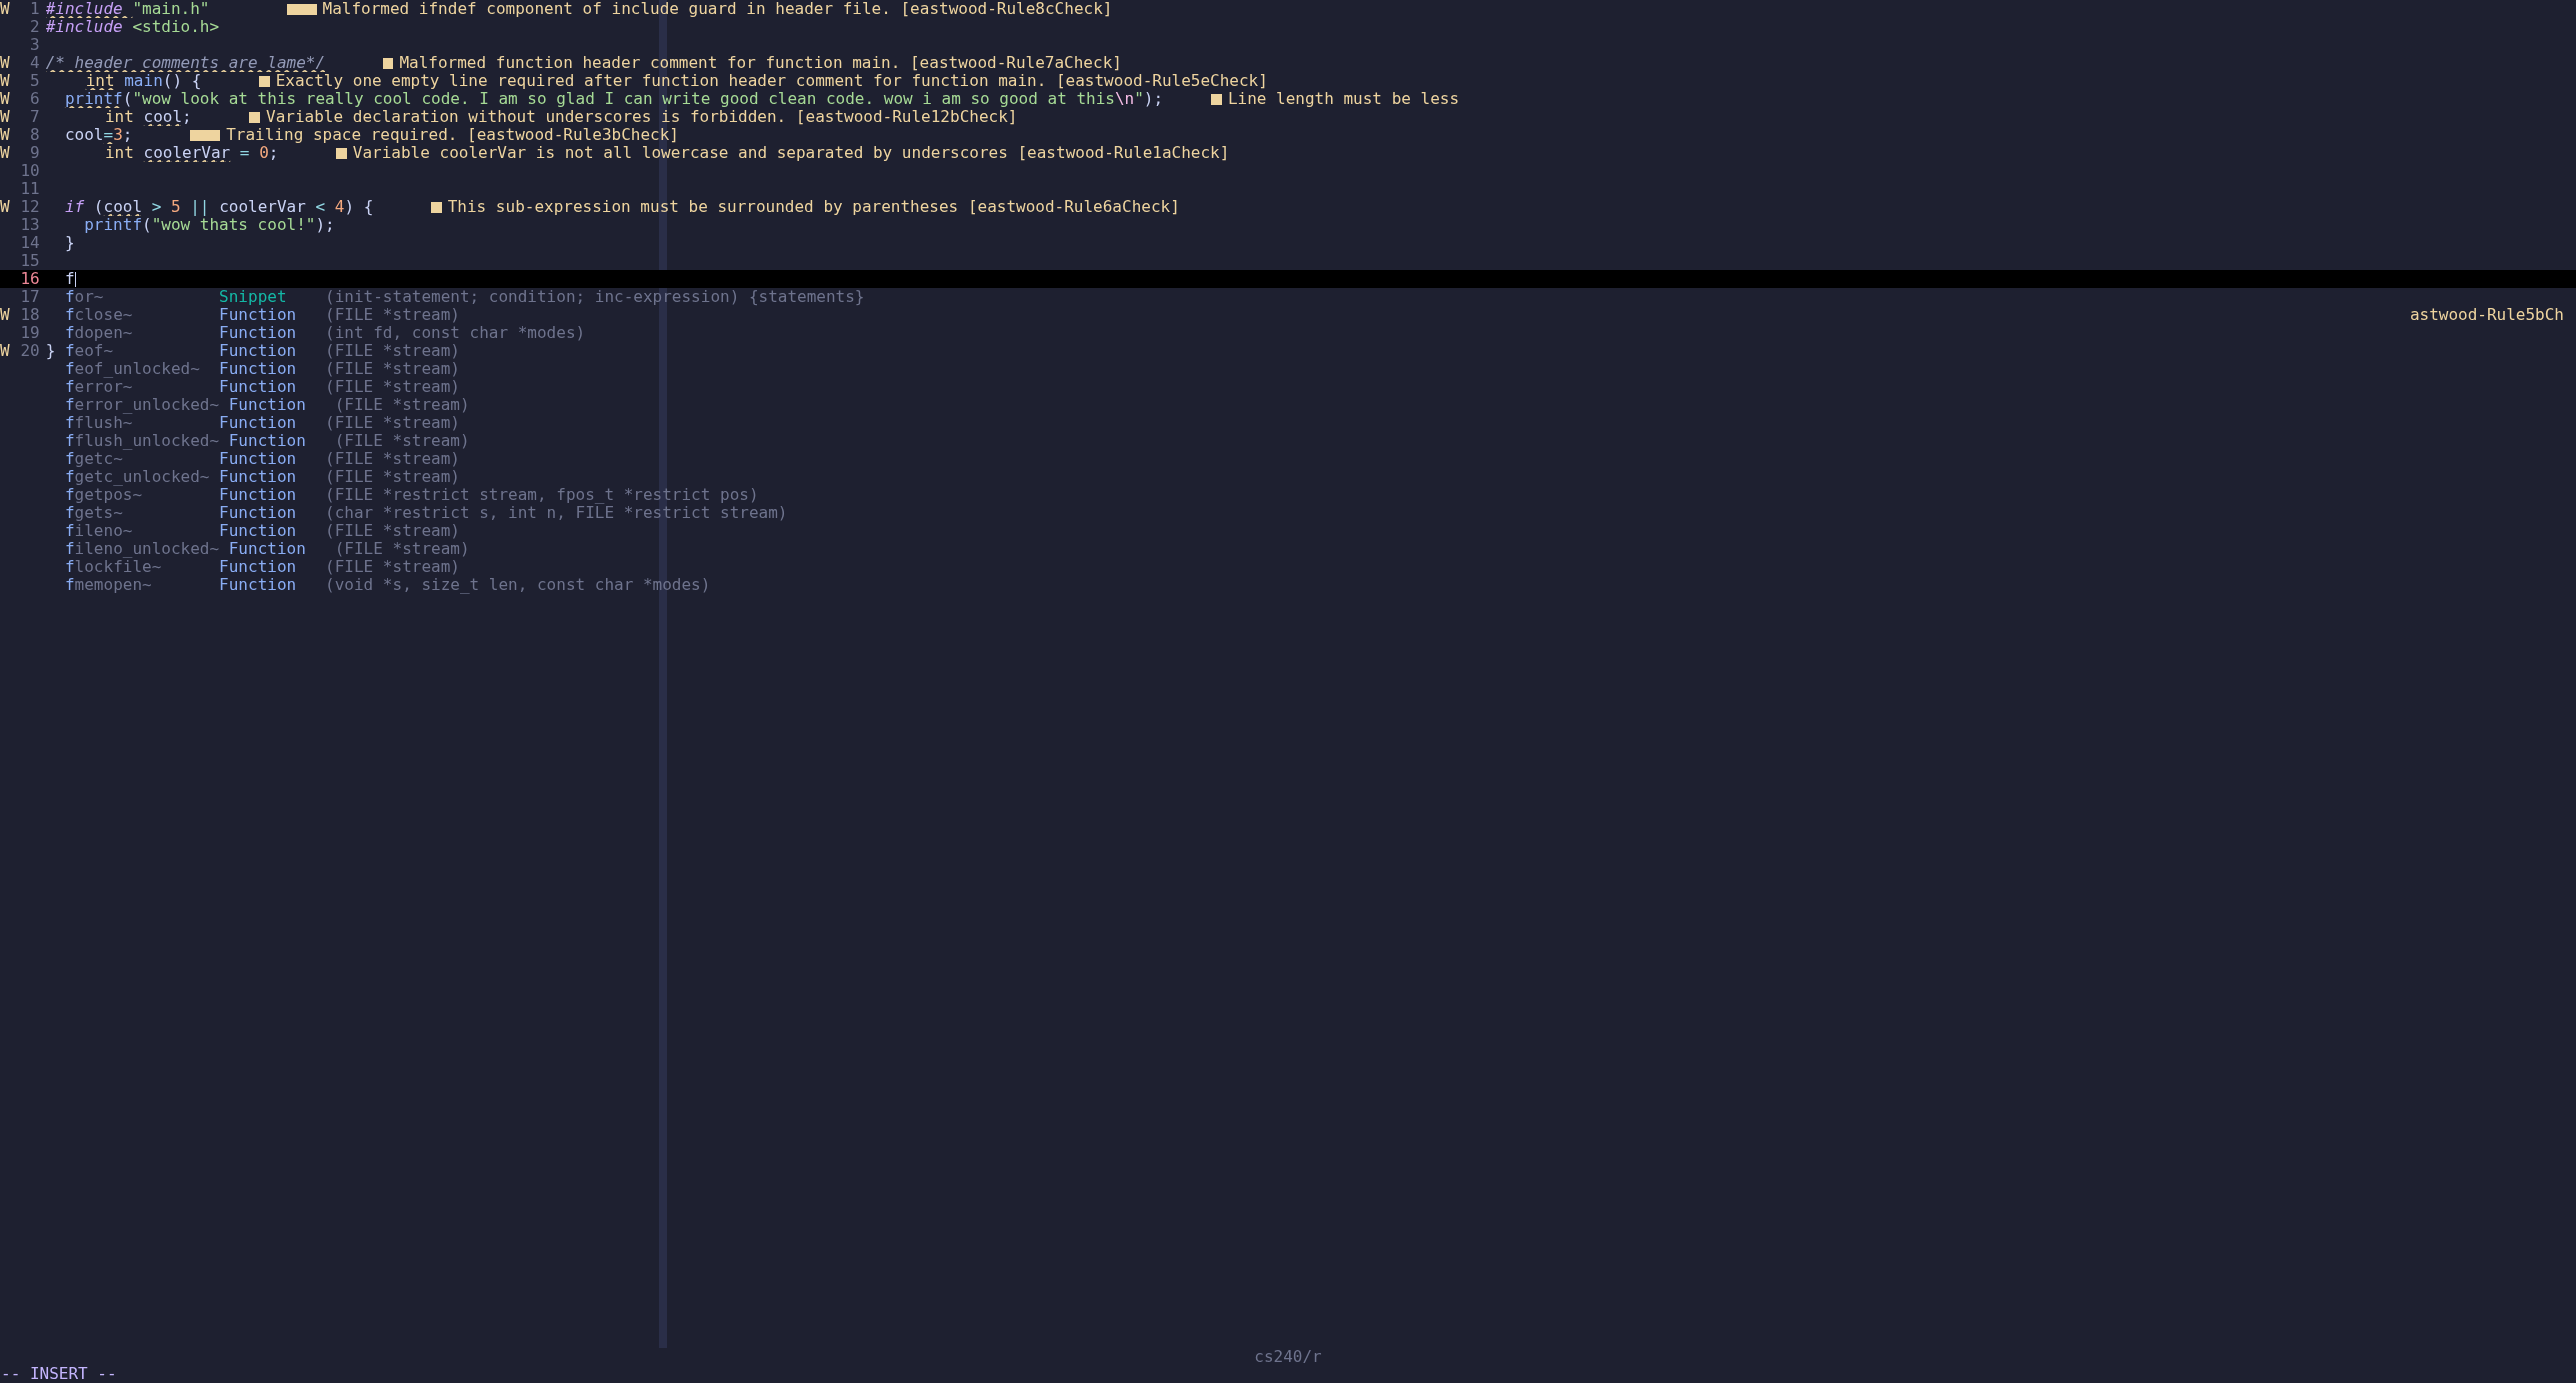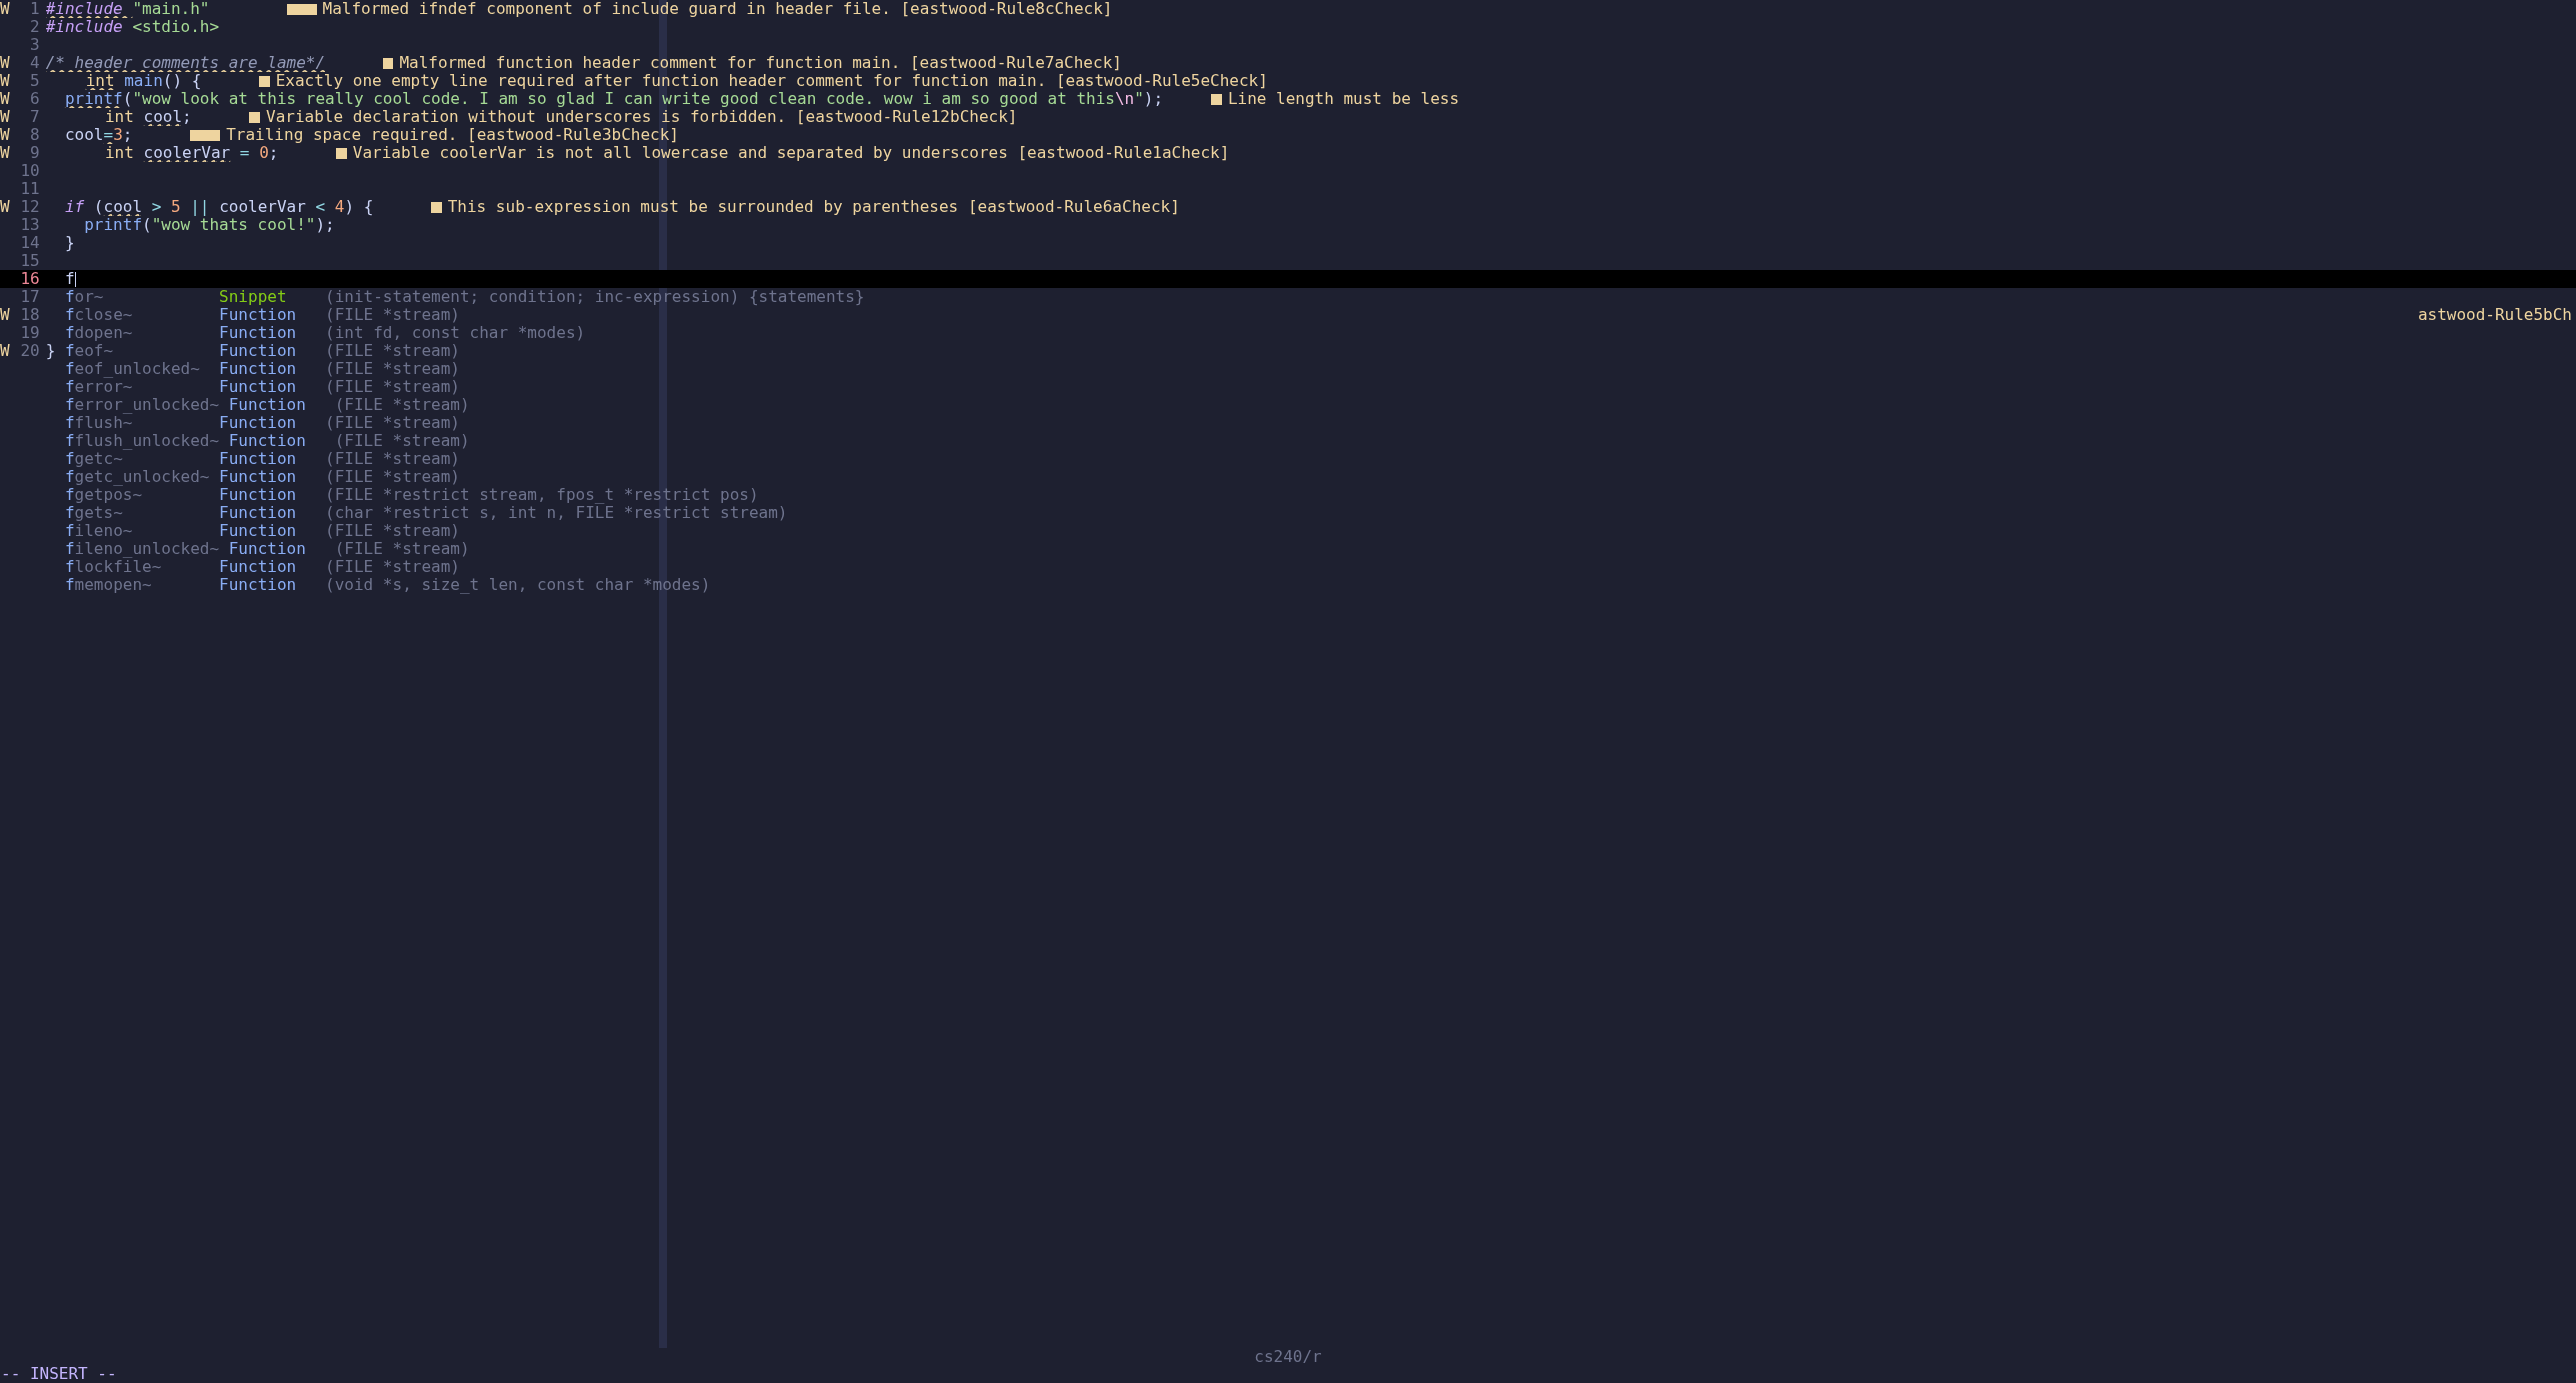--- a/index.html
+++ b/index.html
@@ -31,26 +31,26 @@
 .paren { color: #cad3f5; }
 .ident { color: #cad3f5; }
 .warn-box-long { display: inline-block; width: 30px; height: 10.6px; background: #eed49f; vertical-align: middle; margin-right: 6px; }
 .warn-box { display: inline-block; width: 10.6px; height: 10.6px; background: #eed49f; vertical-align: middle; margin-right: 6px; }
 .warn-text { color: #eed49f; }
 .cursor-line { background: #000000; width: 100%; }
 .cursor { display: inline-block; width: 1.5px; height: 15px; background: #cad3f5; vertical-align: middle; }
 .colorcol { position: absolute; left: 659px; top: 0; bottom: 34px; width: 8.3px; background: #2a2e48; z-index: -1; }
 .comp-item { color: #6e738d; }
 .comp-match { color: #8aadf4; }
-.comp-kind-snip { color: #84cc16; margin-top: 28px; }
+.comp-kind-snip { color: #14b8a6; margin-top: 28px; }
 .comp-kind-func { color: #8aadf4; }
 .status-bar { display: flex; white-space: pre; background: #1e2030; color: #6e738d; height: 17.4px; align-items: center; flex-direction: column; }
 .status-right { margin-left: auto; padding-right: 7.6px; }
 .mode-line { color: #c4b5fd; padding-left: 1px; }
-.right-warn { position: absolute; right: 4px; color: #eed49f; white-space: pre; }
+.right-warn { position: absolute; right: 12px; color: #eed49f; white-space: pre; }
 .underline { text-decoration: underline wavy #eed49f; text-decoration-skip-ink: none; }
 </style>
 </head>
 <body>
 
 <div class="editor">
   <div class="colorcol"></div>
   <div class="code-area">
 
     <div class="line">

